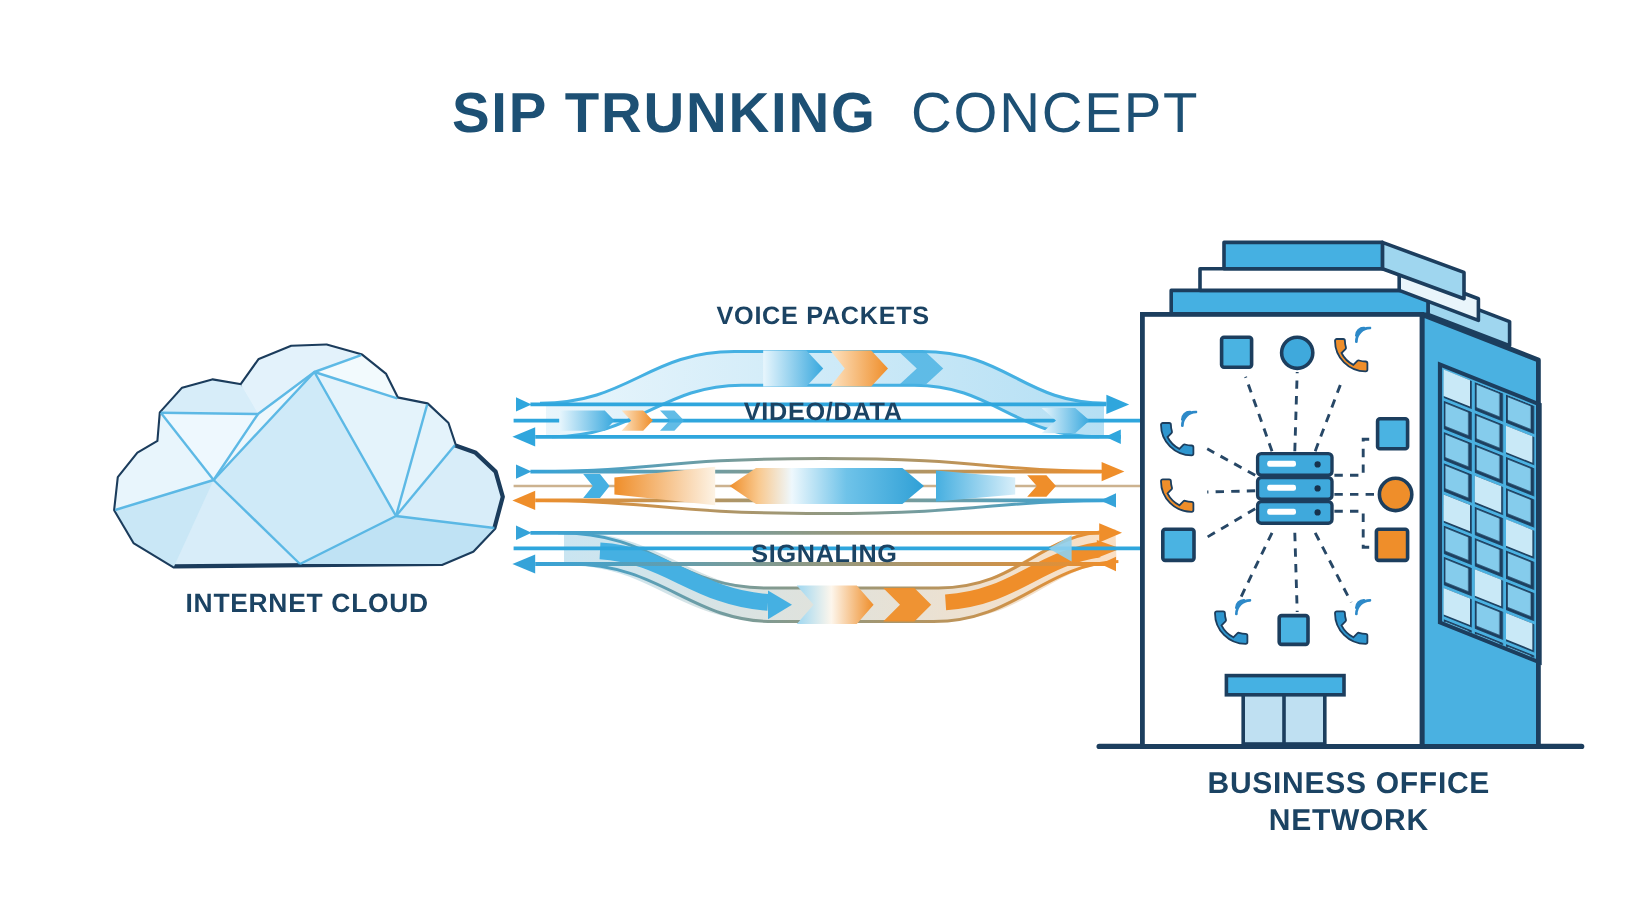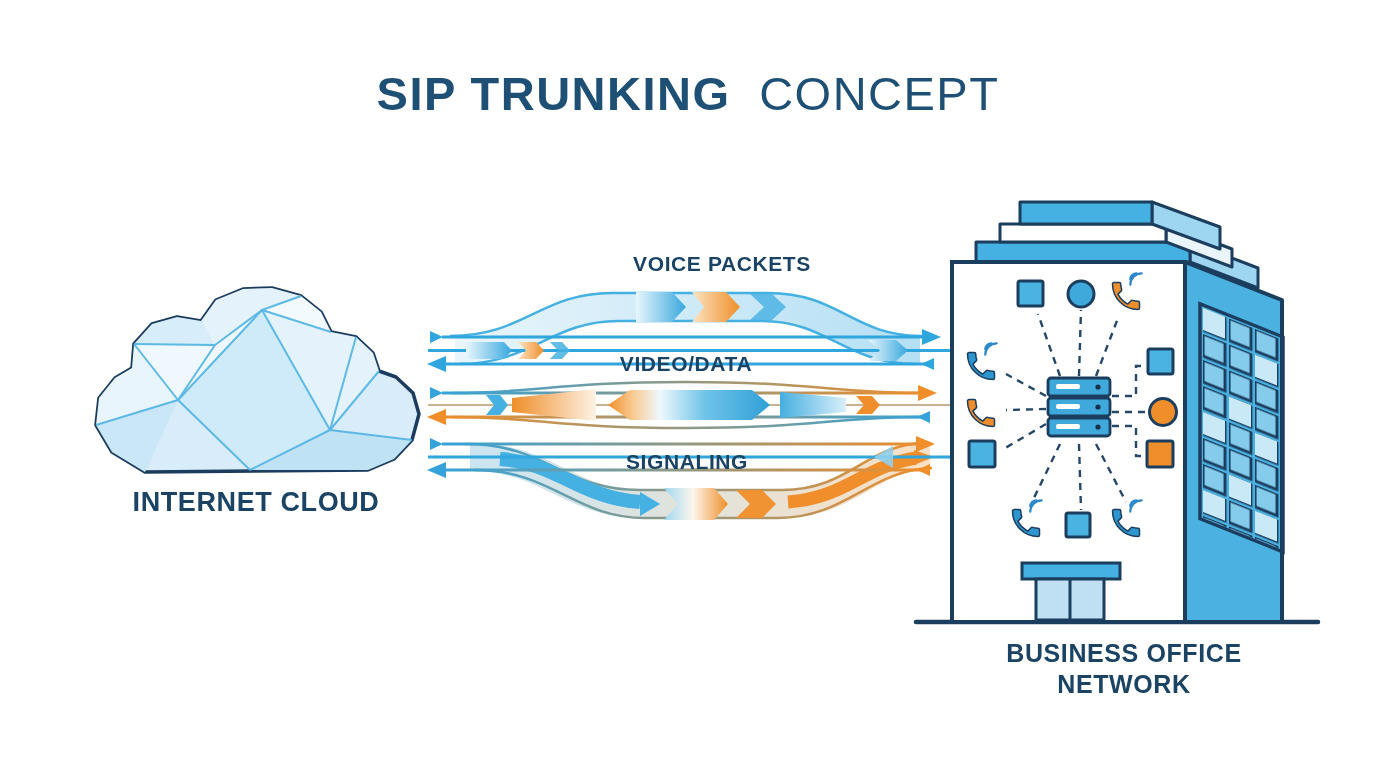--- a/index.html
+++ b/index.html
@@ -5,26 +5,26 @@
   html,body{margin:0;padding:0;background:#ffffff;}
   .stage{position:relative;width:1376px;height:766px;background:#ffffff;overflow:hidden;
          font-family:"Liberation Sans", sans-serif;}
   .stage svg{position:absolute;left:0;top:0;}
   .title{position:absolute;left:0;right:0;top:66px;text-align:center;
          font-size:47px;letter-spacing:1.5px;color:#1d5074;white-space:nowrap;}
   .title .t-bold{font-weight:700;}
   .title .t-light{font-weight:400;margin-left:14px;}
   .flow-label{position:absolute;transform:translateX(-50%);font-size:21px;font-weight:700;
               letter-spacing:.6px;color:#1b4363;white-space:nowrap;}
-  .lbl-voice{left:686px;top:252px;margin-left:36px;}
-  .lbl-video{left:686px;top:352px;}
+  .lbl-voice{left:686px;top:252px;}
+  .lbl-video{left:686px;top:332px;}
   .lbl-signaling{left:687px;top:450px;}
   .node-label{position:absolute;transform:translateX(-50%);text-align:center;font-weight:700;
               color:#1b4363;white-space:nowrap;}
-  .cloud-label{left:256px;top:486px;font-size:27px;line-height:33px;letter-spacing:.6px;}
+  .cloud-label{left:256px;top:486px;font-size:22px;line-height:33px;letter-spacing:.6px;}
   .building-label{left:1104px;top:638px;font-size:25px;line-height:31px;letter-spacing:.6px;margin-left:20px;}
 </style>
 </head>
 <body>
 
 <div class="stage">
 
 <svg width="1376" height="768" viewBox="0 0 1376 768">
   <defs>
     <linearGradient id="lineBO" gradientUnits="userSpaceOnUse" x1="440" y1="0" x2="930" y2="0">

